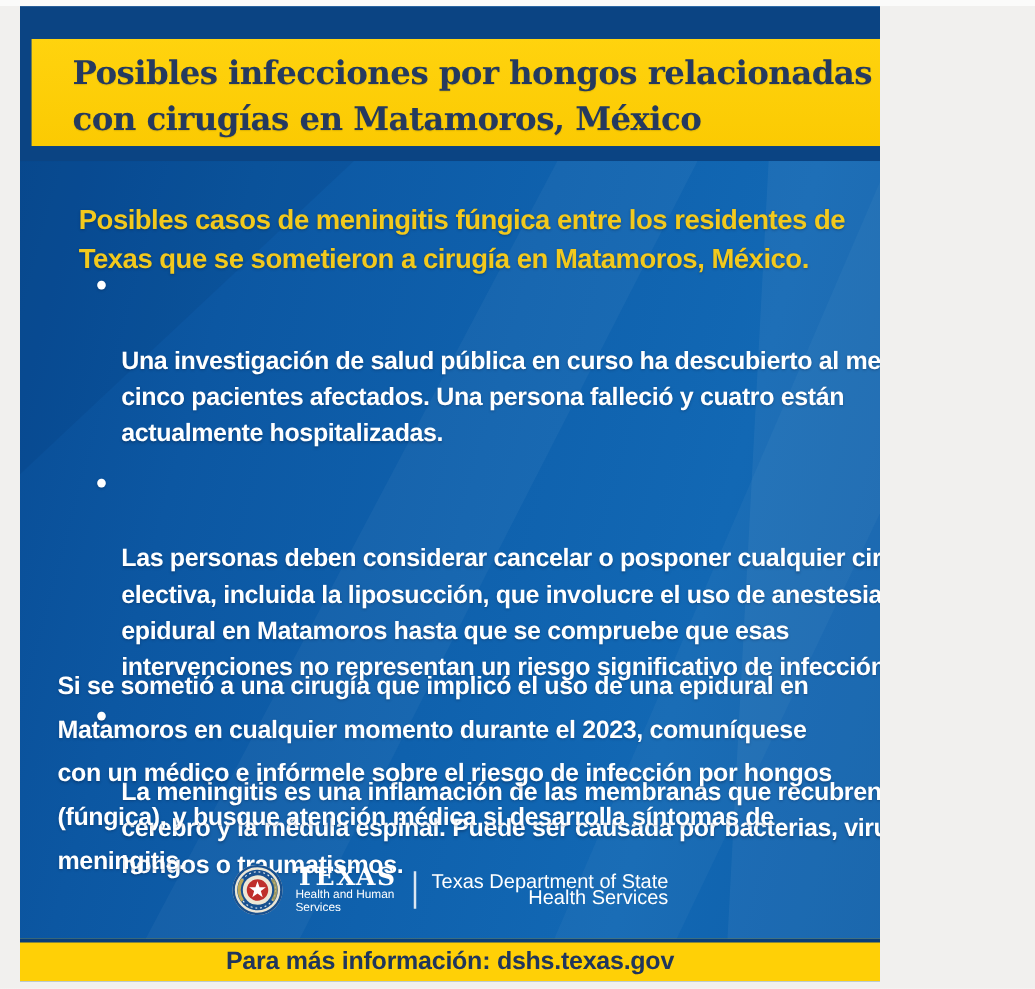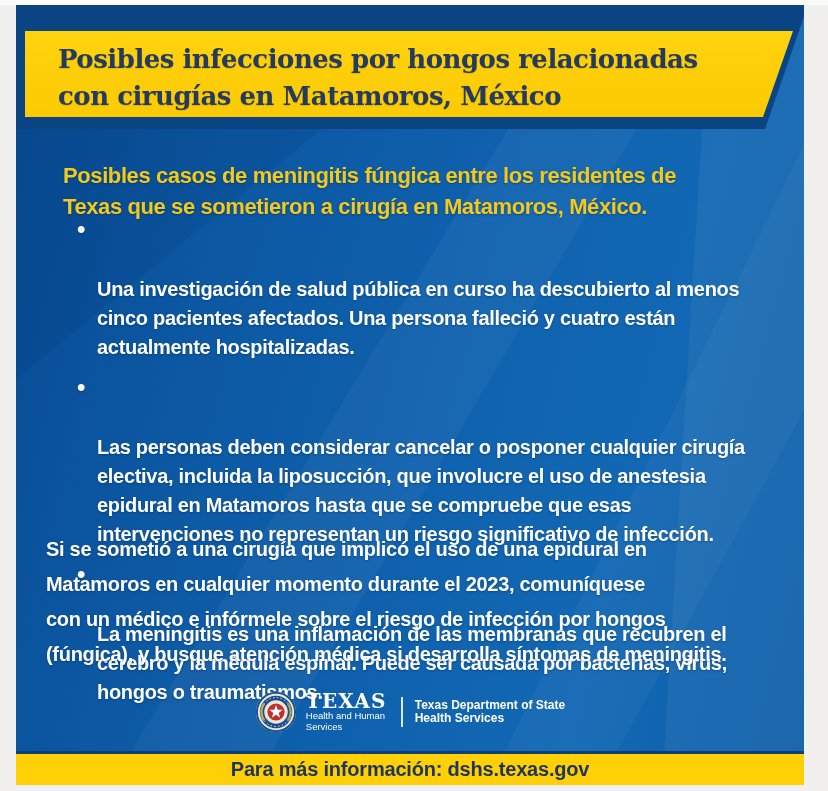--- a/index.html
+++ b/index.html
@@ -2,21 +2,21 @@
 <html><head>
 <meta charset="utf-8">
 <style>
   html,body{margin:0;padding:0;}
   body{
     width:828px;height:791px;position:relative;overflow:hidden;
     background:linear-gradient(#fbfbfa 0,#fbfbfa 5px,#f1f0ee 5px,#f1f0ee 100%);
     font-family:"Liberation Sans",sans-serif;
   }
   .card{
-    position:absolute;left:16px;top:5px;width:788px;height:780px;overflow:hidden;
+    position:absolute;left:16px;top:5px;width:688px;height:780px;overflow:hidden;
     background:linear-gradient(105deg,#084a92 0%,#0c57a2 25%,#0f61ad 52%,#1268b4 75%,#0f5fa9 100%);
   }
   .facet{position:absolute;inset:0;pointer-events:none;}
   .facet-a{clip-path:polygon(0 6%,58% 0,0 48%);background:rgba(4,40,92,.10);}
   .facet-b{clip-path:polygon(12% 100%,72% 0,88% 0,30% 100%);background:rgba(255,255,255,.04);}
   .facet-c{clip-path:polygon(60% 100%,100% 18%,100% 52%,74% 100%);background:rgba(255,255,255,.035);}
   .facet-d{clip-path:polygon(88% 0,100% 0,100% 100%,82% 100%);background:rgba(255,255,255,.05);}
 
   .navy-band{
     position:absolute;left:0;top:0;width:790px;height:124px;background:#0B4483;
@@ -62,21 +62,21 @@
   .hhs-block{color:#fff;}
   .hhs-brand{
     font-family:"DejaVu Serif","Liberation Serif",serif;font-size:20px;line-height:18px;
     letter-spacing:1.2px;font-weight:bold;
   }
   .hhs-sub{font-size:9.5px;line-height:11px;font-weight:normal;white-space:pre-line;}
   .logo-divider{
     width:2px;height:30px;background:rgba(255,255,255,.85);margin:0 12px 0 14px;flex:0 0 auto;
   }
   .dept-block{
-    color:#fff;font-size:12px;line-height:13.5px;font-weight:bold;white-space:pre-line;
+    color:#fff;font-size:16px;line-height:13.5px;font-weight:normal;white-space:pre-line;text-align:right;
   }
   .footer{
     position:absolute;left:0;bottom:0;width:100%;height:31px;
     background:#FFD006;border-top:3px solid #0A3F79;
     display:flex;align-items:center;justify-content:center;text-align:right;
   }
   .footer span{
     font-size:20px;font-weight:bold;color:#20365C;letter-spacing:-0.2px;
   }
 </style>

